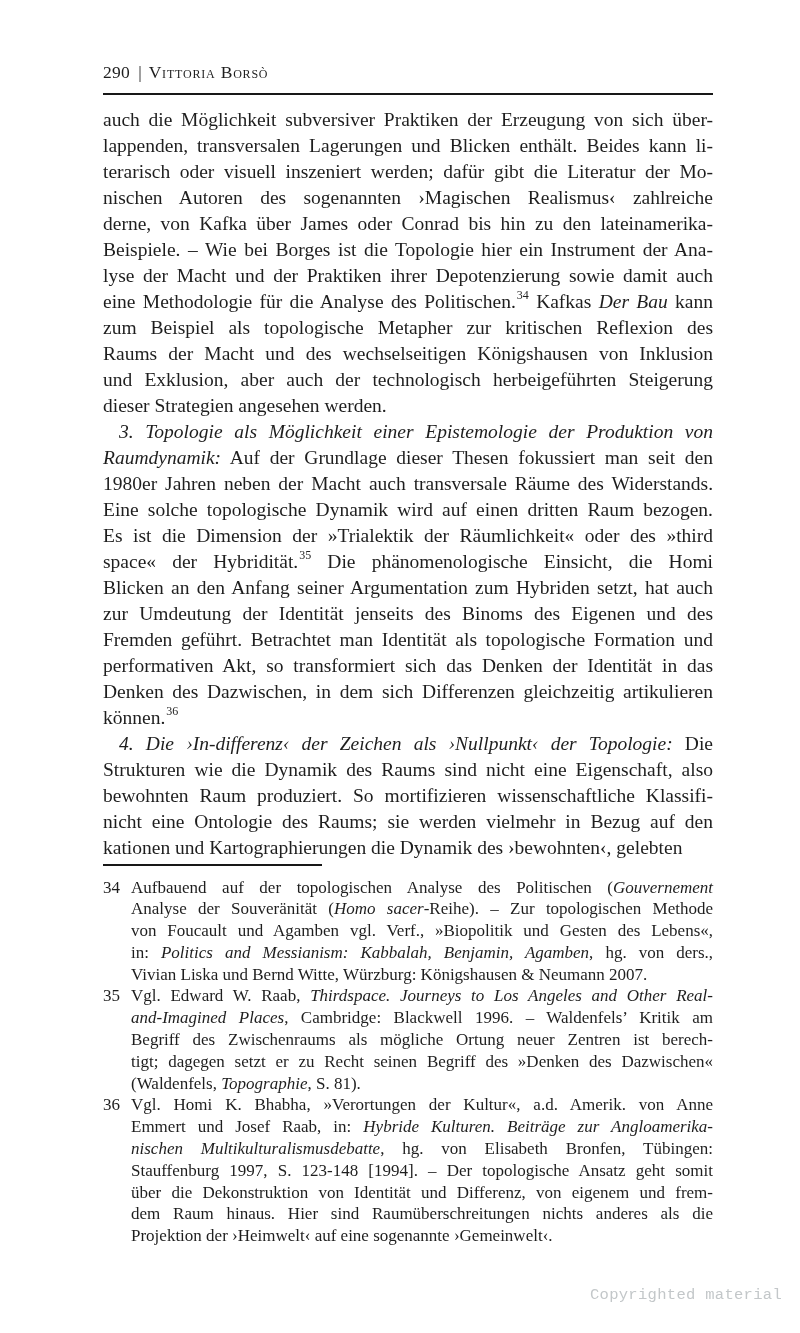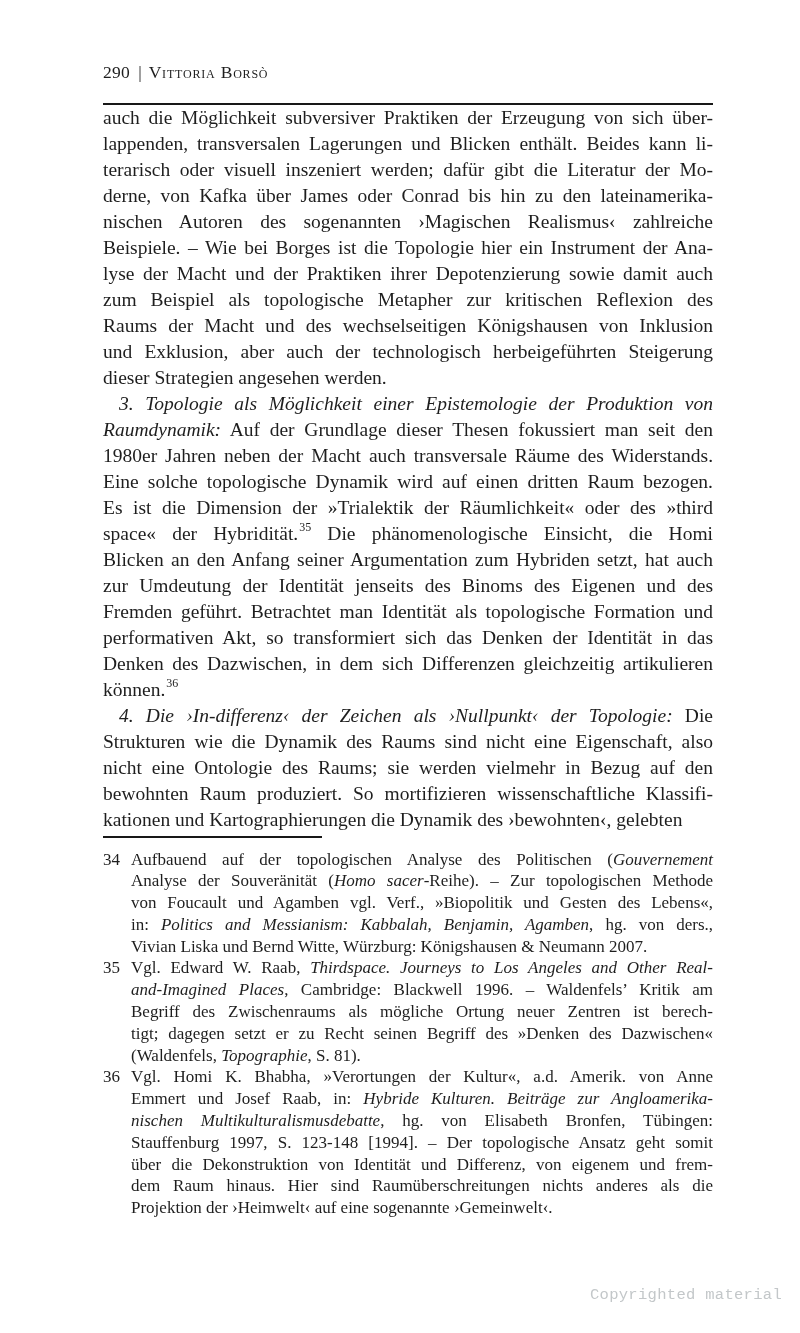--- a/index.html
+++ b/index.html
@@ -14,31 +14,31 @@
   }
   .column {
     position: absolute;
     left: 103px;
     top: 0;
     width: 610px;
   }
   
   .pagehead {
     margin-top: 64px;
-    padding-bottom: 21px;
+    padding-bottom: 11px;
     border-bottom: 2px solid #181818;
     font-size: 17.5px;
     line-height: 17.5px;
     white-space: nowrap;
   }
   .pagenum { letter-spacing: 0.3px; }
   .headdiv { font-weight: 300; color: #2a2a2a; margin: 0 7px 0 8px; }
   .author { font-variant: small-caps; letter-spacing: 0.8px; }
   
-  .bodytext { margin-top: 0; font-size: 19.5px; font-family: Liberation Serif, serif; }
+  .bodytext { margin-top: 12px; font-size: 19.5px; font-family: Liberation Serif, serif; }
   .line {
     line-height: 26px;
     height: 26px;
     text-align: justify;
     text-align-last: justify;
     white-space: normal;
   }
   .line.last { text-align: center; text-align-last: left; }
   .line.indent { padding-left: 16px; }
   .it { font-style: italic; }
@@ -85,24 +85,25 @@
 
     <div class="pagehead">
       <span class="pagenum">290</span><span class="headdiv">|</span><span class="author">Vittoria Borsò</span>
     </div>
 
     <div class="bodytext">
         <div class="para">
           <div class="line"><span>auch die Möglichkeit subversiver Praktiken der Erzeugung von sich über-</span></div>
           <div class="line"><span>lappenden, transversalen Lagerungen und Blicken enthält. Beides kann li-</span></div>
           <div class="line"><span>terarisch oder visuell inszeniert werden; dafür gibt die Literatur der Mo-</span></div>
+          <div class="line"><span>nischen Autoren des sogenannten ›Magischen Realismus‹ zahlreiche</span></div>
           <div class="line"><span>derne, von Kafka über James oder Conrad bis hin zu den lateinamerika-</span></div>
-          <div class="line"><span>nischen Autoren des sogenannten ›Magischen Realismus‹ zahlreiche</span></div>
           <div class="line"><span>Beispiele. – Wie bei Borges ist die Topologie hier ein Instrument der Ana-</span></div>
           <div class="line"><span>lyse der Macht und der Praktiken ihrer Depotenzierung sowie damit auch</span></div>
+          <div class="line"><span>eine Methodologie für die Analyse des Politischen.</span><sup class="mark">34</sup><span> Kafkas </span><span class="it">Der Bau</span><span> kann</span></div>
           <div class="line"><span>zum Beispiel als topologische Metapher zur kritischen Reflexion des</span></div>
           <div class="line"><span>Raums der Macht und des wechselseitigen Königshausen von Inklusion</span></div>
           <div class="line"><span>und Exklusion, aber auch der technologisch herbeigeführten Steigerung</span></div>
           <div class="line last"><span>dieser Strategien angesehen werden.</span></div>
         </div>
         <div class="para">
           <div class="line indent"><span class="it">3. Topologie als Möglichkeit einer Epistemologie der Produktion von</span></div>
           <div class="line"><span class="it">Raumdynamik:</span><span> Auf der Grundlage dieser Thesen fokussiert man seit den</span></div>
           <div class="line"><span>1980er Jahren neben der Macht auch transversale Räume des Widerstands.</span></div>
           <div class="line"><span>Eine solche topologische Dynamik wird auf einen dritten Raum bezogen.</span></div>
@@ -111,22 +112,22 @@
           <div class="line"><span>Blicken an den Anfang seiner Argumentation zum Hybriden setzt, hat auch</span></div>
           <div class="line"><span>zur Umdeutung der Identität jenseits des Binoms des Eigenen und des</span></div>
           <div class="line"><span>Fremden geführt. Betrachtet man Identität als topologische Formation und</span></div>
           <div class="line"><span>performativen Akt, so transformiert sich das Denken der Identität in das</span></div>
           <div class="line"><span>Denken des Dazwischen, in dem sich Differenzen gleichzeitig artikulieren</span></div>
           <div class="line last"><span>können.</span><sup class="mark">36</sup></div>
         </div>
         <div class="para">
           <div class="line indent"><span class="it">4. Die ›In-differenz‹ der Zeichen als ›Nullpunkt‹ der Topologie:</span><span> Die</span></div>
           <div class="line"><span>Strukturen wie die Dynamik des Raums sind nicht eine Eigenschaft, also</span></div>
+          <div class="line"><span>bewohnten Raum produziert. So mortifizieren wissenschaftliche Klassifi-</span></div>
           <div class="line"><span>nicht eine Ontologie des Raums; sie werden vielmehr in Bezug auf den</span></div>
-          <div class="line"><span>bewohnten Raum produziert. So mortifizieren wissenschaftliche Klassifi-</span></div>
           <div class="line last"><span>kationen und Kartographierungen die Dynamik des ›bewohnten‹, gelebten</span></div>
         </div>
       </div>
 
     <div class="fnsep"></div>
 
     <div class="footnotes">
         <div class="footnote">
           <span class="fn-num">34</span>
           <div class="fn-line"><span>Aufbauend auf der topologischen Analyse des Politischen (</span><span class="it">Gouvernement</span></div>

